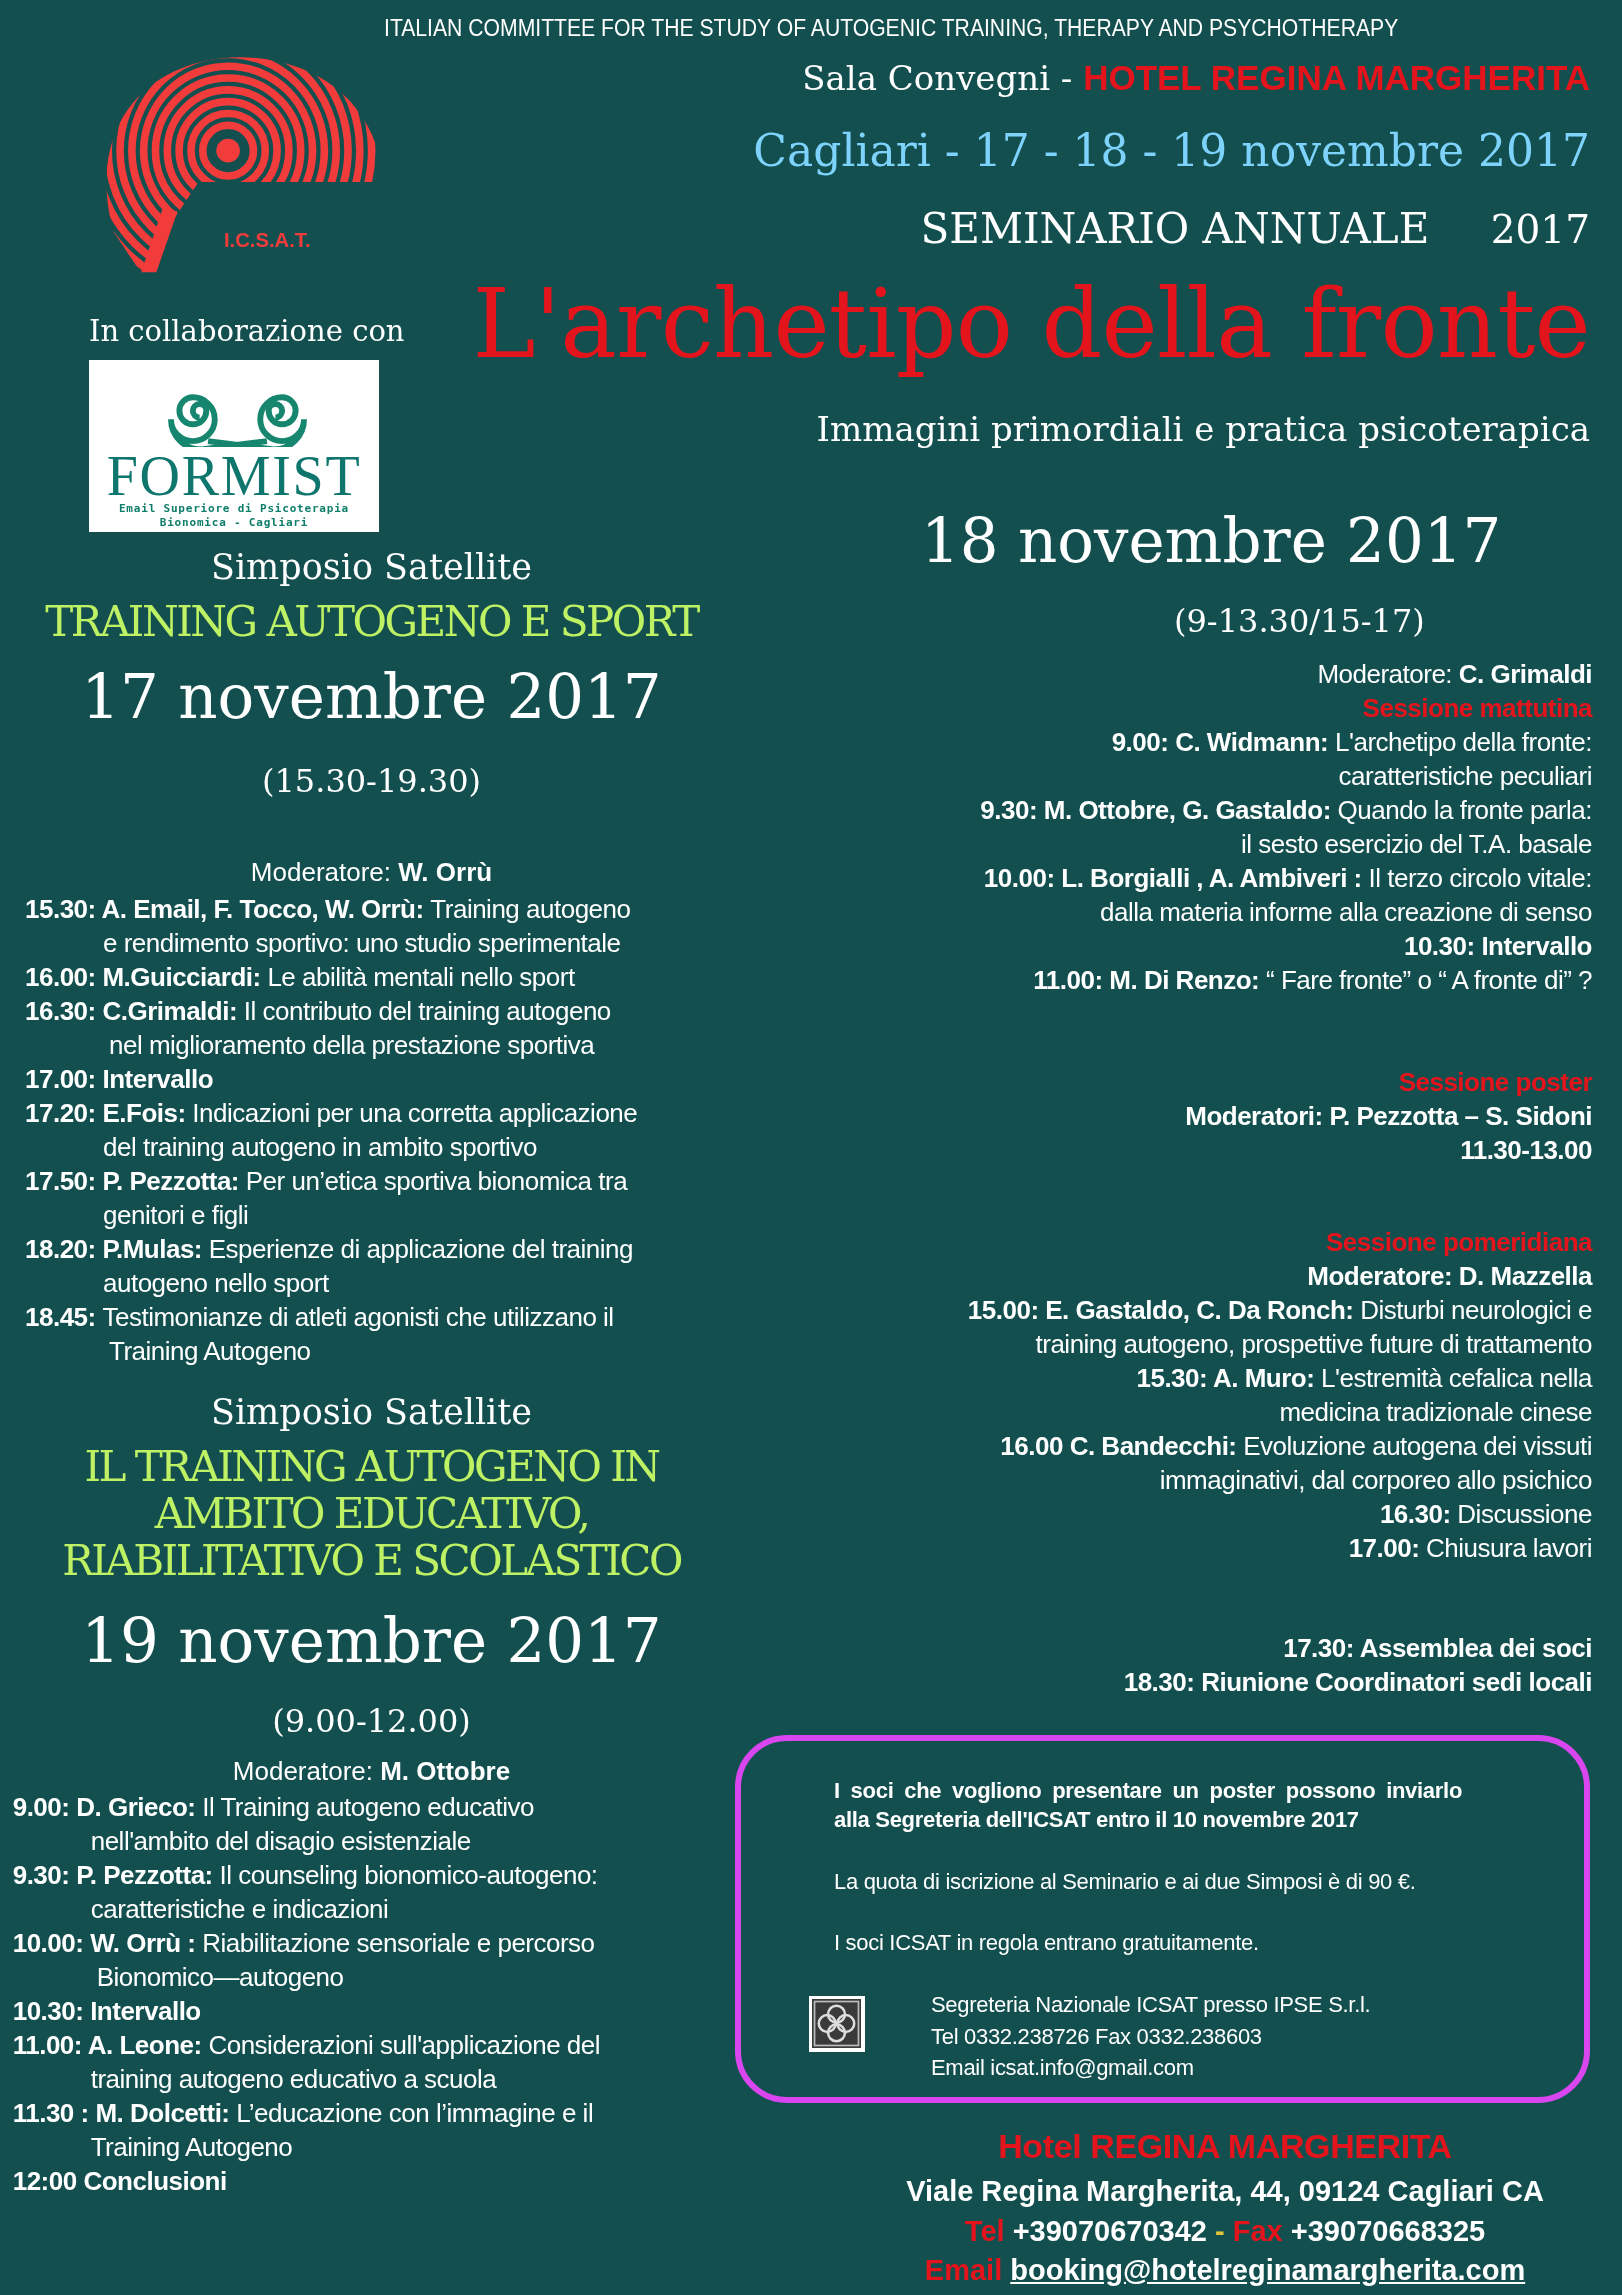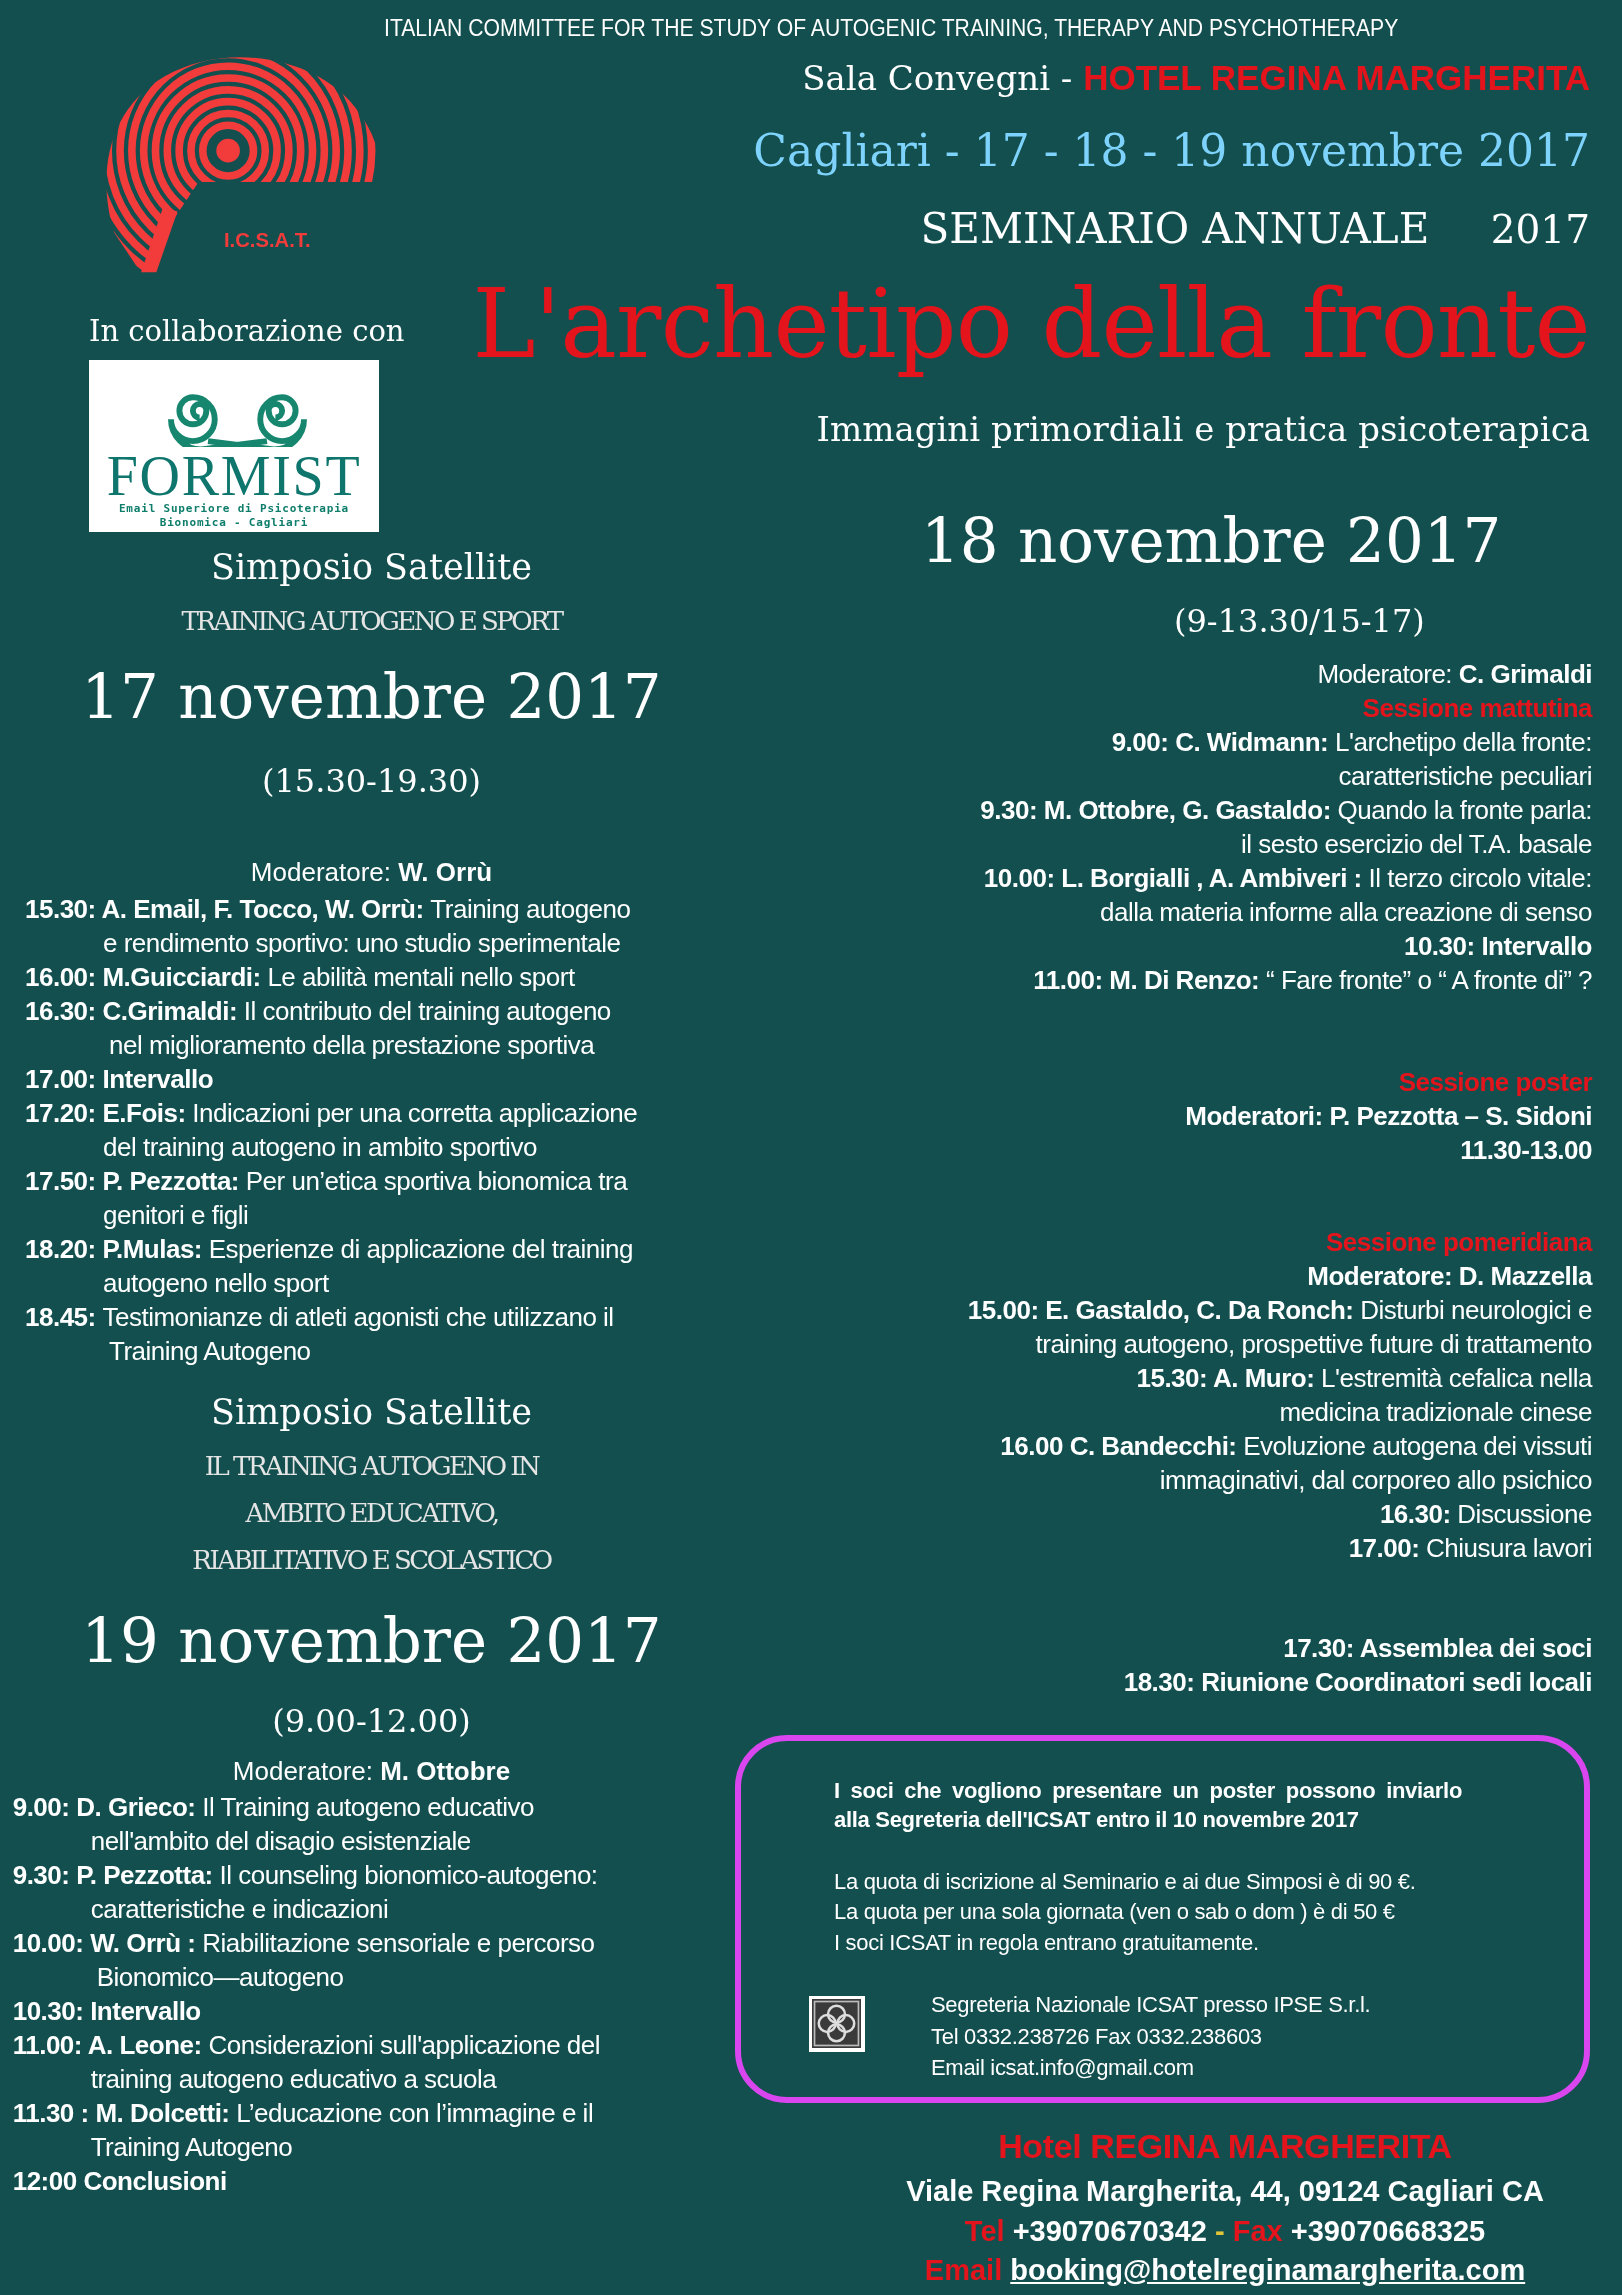--- a/index.html
+++ b/index.html
@@ -30,21 +30,21 @@
   
   #icsat-logo { left: 97px; top: 51px; width: 296px; height: 228px; }
   #collab { left: 89px; top: 314px; font-size: 29px; font-family: "DejaVu Serif", serif; white-space: nowrap; }
   #formist { left: 89px; top: 360px; width: 290px; height: 172px; background: #fff; }
   #formist .fname { position: absolute; left: 0; right: 0; top: 84px; text-align: center; font-family: "Liberation Serif", serif; font-size: 56px; color: #0f766e; letter-spacing: 1.7px; }
   #formist .fsub { position: absolute; left: 0; right: 0; top: 142px; text-align: center; font-family: "DejaVu Sans Mono", monospace; font-size: 11px; font-weight: 700; color: #0e7d6a; line-height: 13.5px; letter-spacing: 0.8px; }
 
   
   .center-col { left: 0; width: 743px; text-align: center; }
   .sympo { font-size: 35px; font-family: "DejaVu Serif", serif; }
-  .sym-title { font-size: 26px; color: #e5e5e5; font-family: "DejaVu Serif", serif; letter-spacing: -2.5px; line-height: 47px; }
+  .sym-title { font-size: 42px; color: #bef264; font-family: "DejaVu Serif", serif; letter-spacing: -2.5px; line-height: 47px; }
   .bigdate { font-size: 61px; font-family: "DejaVu Serif", serif; }
   .hours { font-size: 32px; font-family: "DejaVu Serif", serif; }
   .modline { font-size: 26px; }
   .prog { font-size: 26px; line-height: 34px; letter-spacing: -0.5px; }
   .prog .item { white-space: nowrap; }
   .prog .cont { white-space: nowrap; }
 
   
   .rcol { right: 30px; width: 794px; text-align: right; }
   .rcol .line { font-size: 26px; line-height: 34px; white-space: nowrap; letter-spacing: -0.5px; }
@@ -209,21 +209,20 @@
 
 <div class="abs rcol" style="top:1631px">
   <div class="line"><b>17.30: Assemblea dei soci</b></div>
   <div class="line"><b>18.30: Riunione Coordinatori sedi locali</b></div>
 </div>
 
 <div id="infobox" class="abs">
   <div class="t" style="top:34px; font-weight:700; word-spacing:5px">I soci che vogliono presentare un poster possono inviarlo</div>
   <div class="t" style="top:63px; font-weight:700">alla Segreteria dell'ICSAT entro il 10 novembre 2017</div>
   <div class="t" style="top:125px">La quota di iscrizione al Seminario e ai due Simposi è di 90 €.</div>
-  <div class="t" style="top:155px">La quota per una sola giornata (ven o sab o dom ) è di 50 €</div>
   <div class="t" style="top:186px">I soci ICSAT in regola entrano gratuitamente.</div>
   <div id="secr-logo">
     <svg width="49" height="49" viewBox="0 0 58 58">
       <rect x="0" y="0" width="58" height="58" fill="#3a3a3a"></rect>
       <rect x="3" y="3" width="52" height="52" fill="none" stroke="#bbb" stroke-width="2"></rect>
       <g fill="none" stroke="#ddd" stroke-width="3">
         <circle cx="29" cy="18" r="10"></circle>
         <circle cx="29" cy="40" r="10"></circle>
         <circle cx="18" cy="29" r="10"></circle>
         <circle cx="40" cy="29" r="10"></circle>

